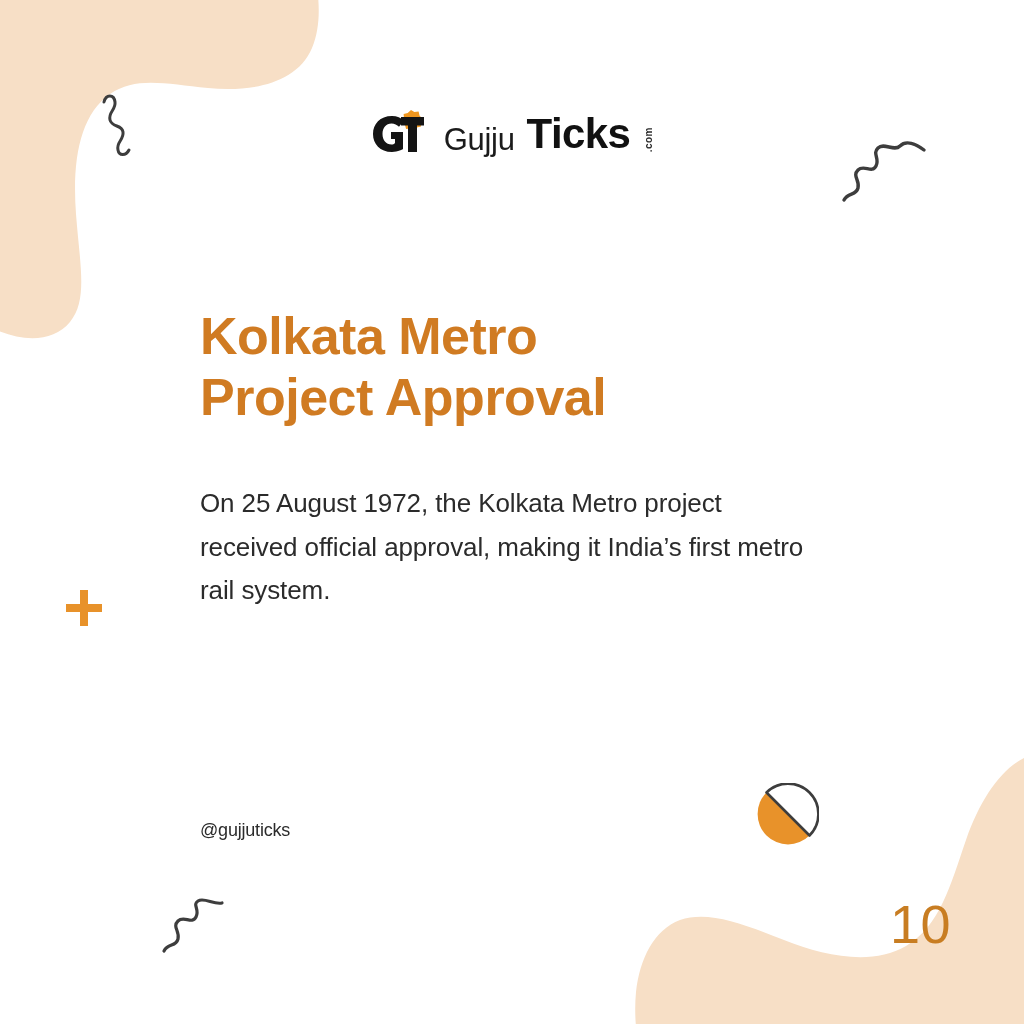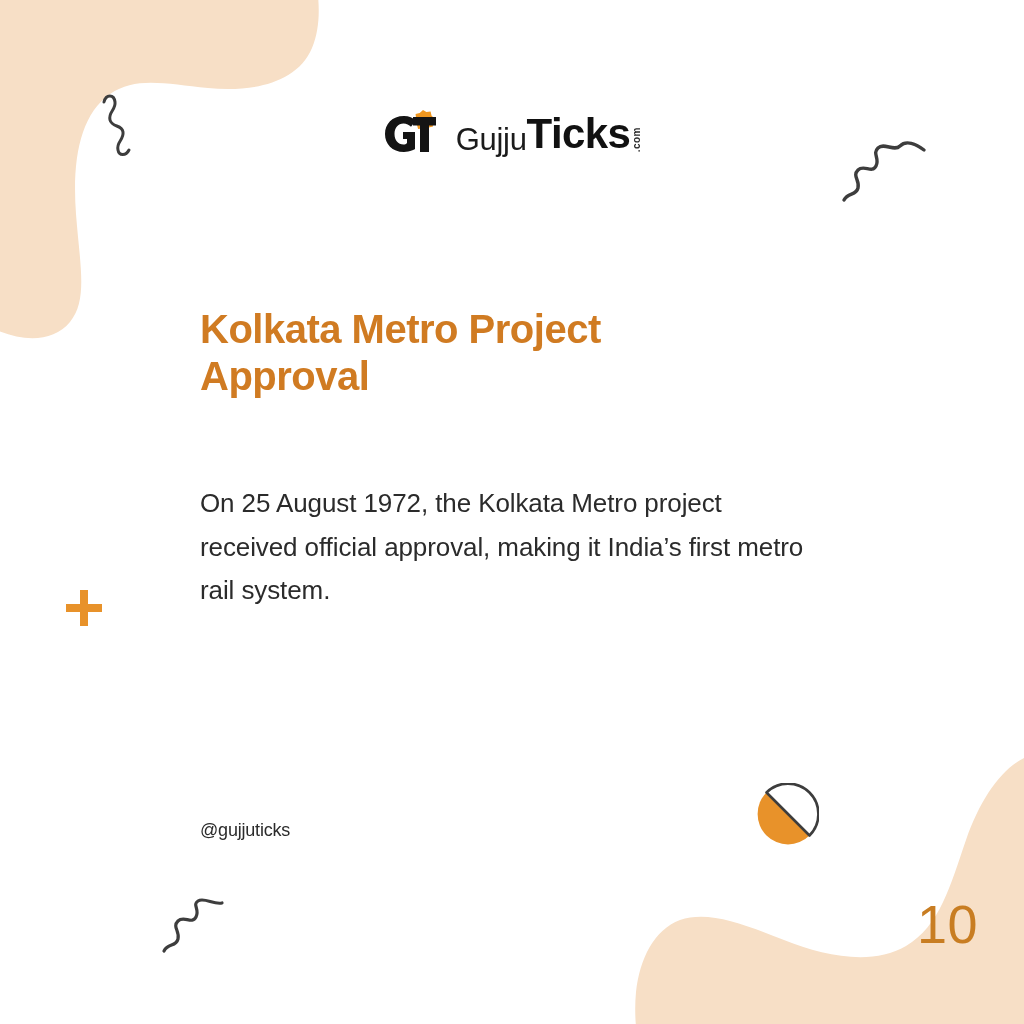--- a/index.html
+++ b/index.html
@@ -55,20 +55,21 @@
     display: flex;
     align-items: center;
     justify-content: center;
     gap: 10px;
   }
   #logo-mark { display: block; }
   #logo-wordmark {
     display: flex;
     align-items: flex-end;
     line-height: 1;
+    gap: 12px;
   }
   .word-light {
     font-size: 31px;
     font-weight: 500;
     color: #1b1b1b;
     letter-spacing: -0.3px;
   }
   .word-bold {
     font-size: 42px;
     font-weight: 800;
@@ -88,21 +89,21 @@
 
   
   #content {
     position: absolute;
     left: 200px;
     top: 306px;
     width: 640px;
   }
   #headline {
     margin: 0;
-    font-size: 40px;
+    font-size: 52px;
     font-weight: 800;
     line-height: 1.18;
     letter-spacing: -0.5px;
     color: #D07B22;
     max-width: 500px;
   }
   #body-text {
     margin: 0;
     position: absolute;
     top: 176px;
@@ -147,21 +148,20 @@
   
   #page-number {
     position: absolute;
     left: 890px;
     top: 897px;
     font-size: 54px;
     font-weight: 400;
     color: #C87D22;
     letter-spacing: 0.5px;
     line-height: 1;
-    margin-left: 27px;
   }
 </style>
 </head>
 <body>
 
 <div id="slide">
 
   <svg id="blob-top-left" class="blob-svg" viewBox="0 0 400 400">
     <path d="M-60,-60 L340,-60 C352,-10 368,40 352,78
              C336,116 286,122 248,118

